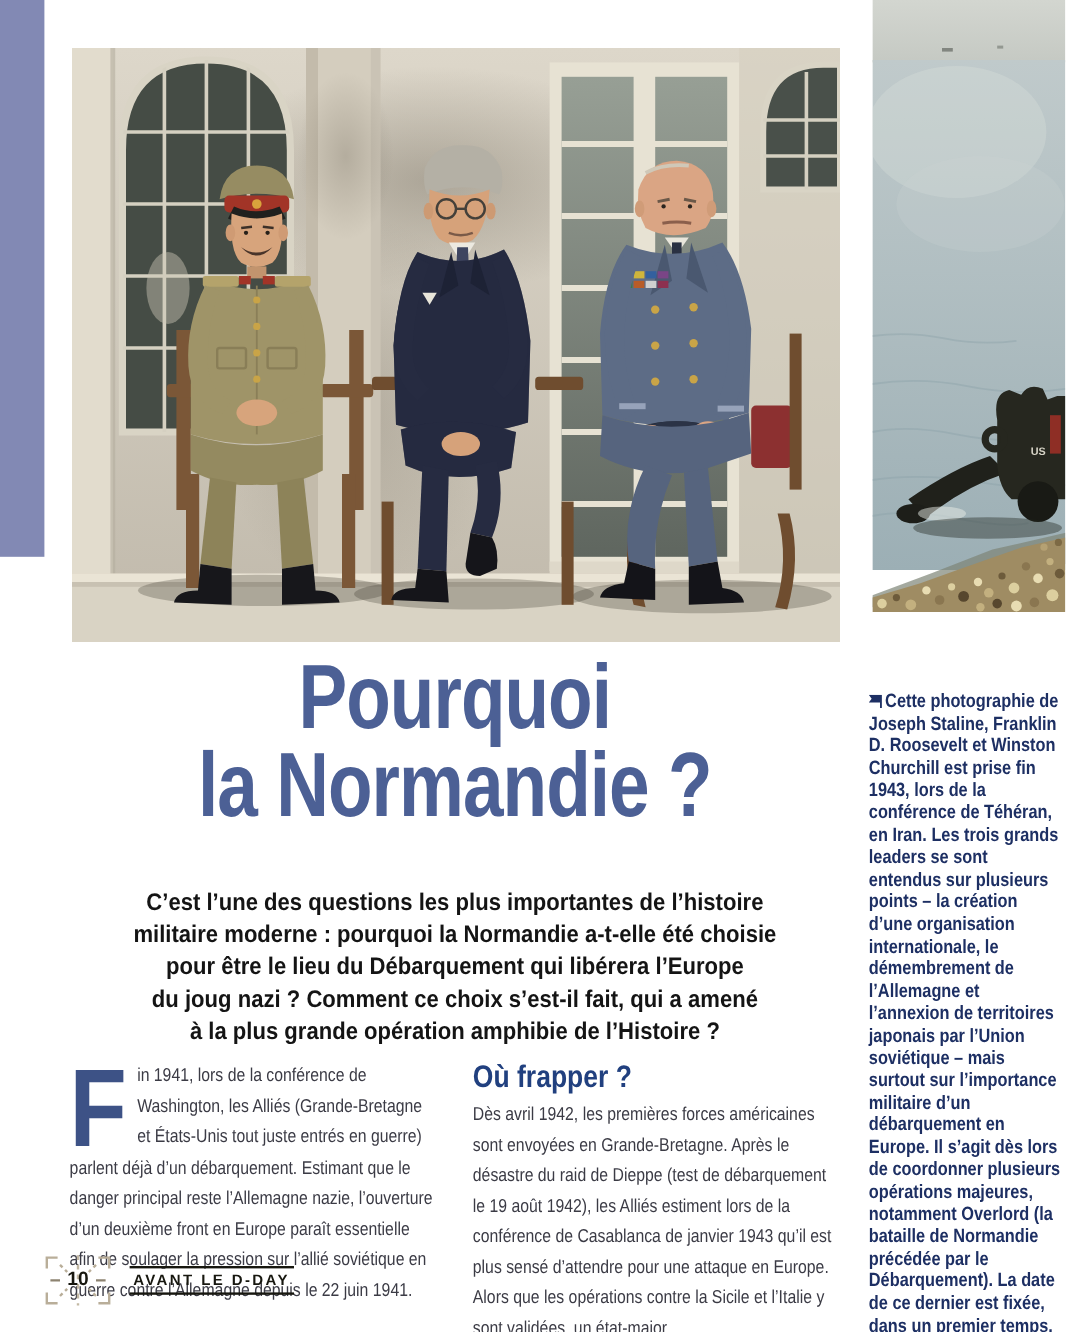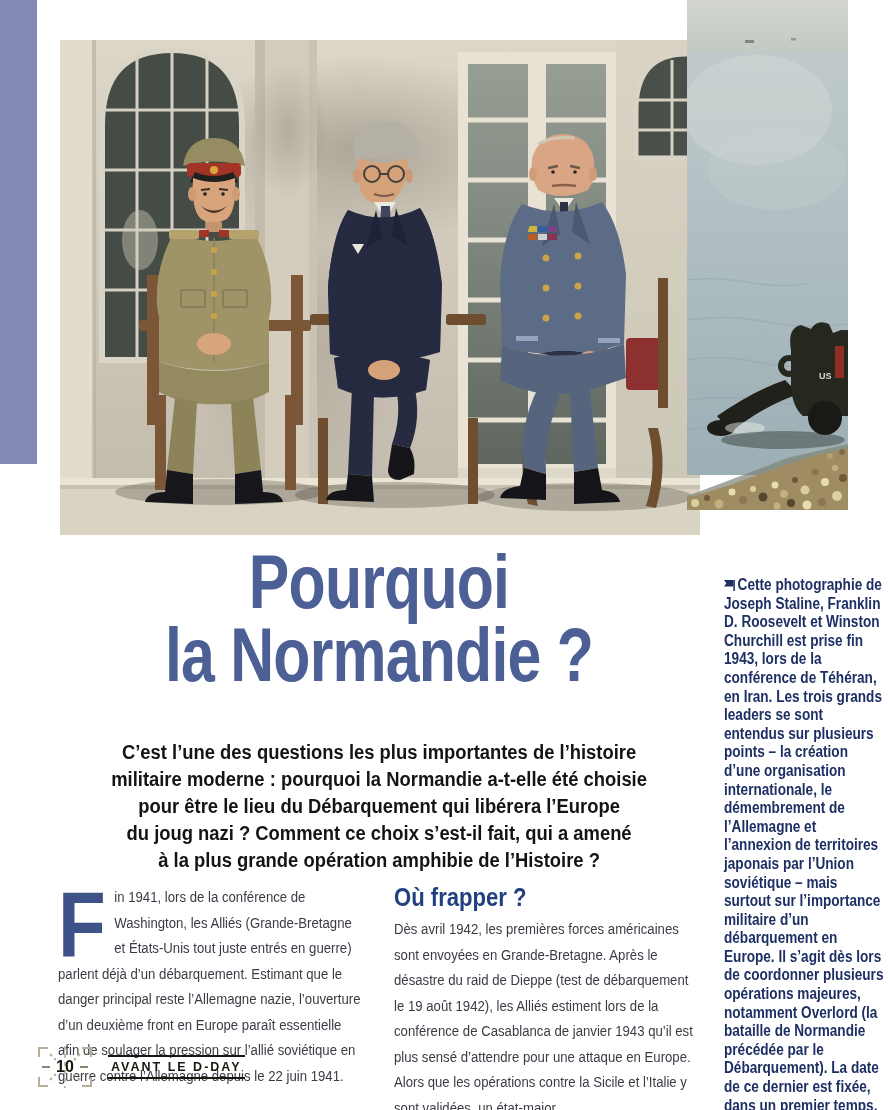--- a/index.html
+++ b/index.html
@@ -2,21 +2,21 @@
 <html style="--accent-purple: #8289b4; --title-blue: #4c6095; --heading-navy: #21407f; --caption-navy: #1d2f63; --body-text: #3b3b45; --footer-ink: #17170f; --marker-tan: #b9ae99;"><head>
 <meta charset="utf-8">
 <style>
   html,body{margin:0;padding:0;background:#ffffff;}
   .page{
     position:relative;width:888px;height:1110px;overflow:hidden;background:#ffffff;
     font-family:"Liberation Sans", sans-serif;
   }
   .accent-bar{position:absolute;left:0;top:0;width:37px;height:464px;background:var(--accent-purple,#8289b4);}
   .main-photo{position:absolute;left:60px;top:40px;width:640px;height:495px;}
-  .side-photo{position:absolute;left:687px;top:0;width:161px;height:510px;}
+  .side-photo{position:absolute;left:727px;top:0;width:161px;height:510px;}
   .main-photo svg,.side-photo svg{display:block;width:100%;height:100%;}
 
   .headline{
     position:absolute;left:58px;top:545px;width:642px;text-align:center;
     color:var(--title-blue,#4c6095);font-weight:bold;font-size:76px;line-height:73px;
     letter-spacing:-1px;transform:scaleX(.8);transform-origin:50% 0;white-space:nowrap;
   }
   .standfirst{
     position:absolute;left:58px;top:739px;width:698px;text-align:center;
     color:#141414;font-weight:bold;font-size:20px;line-height:27px;

